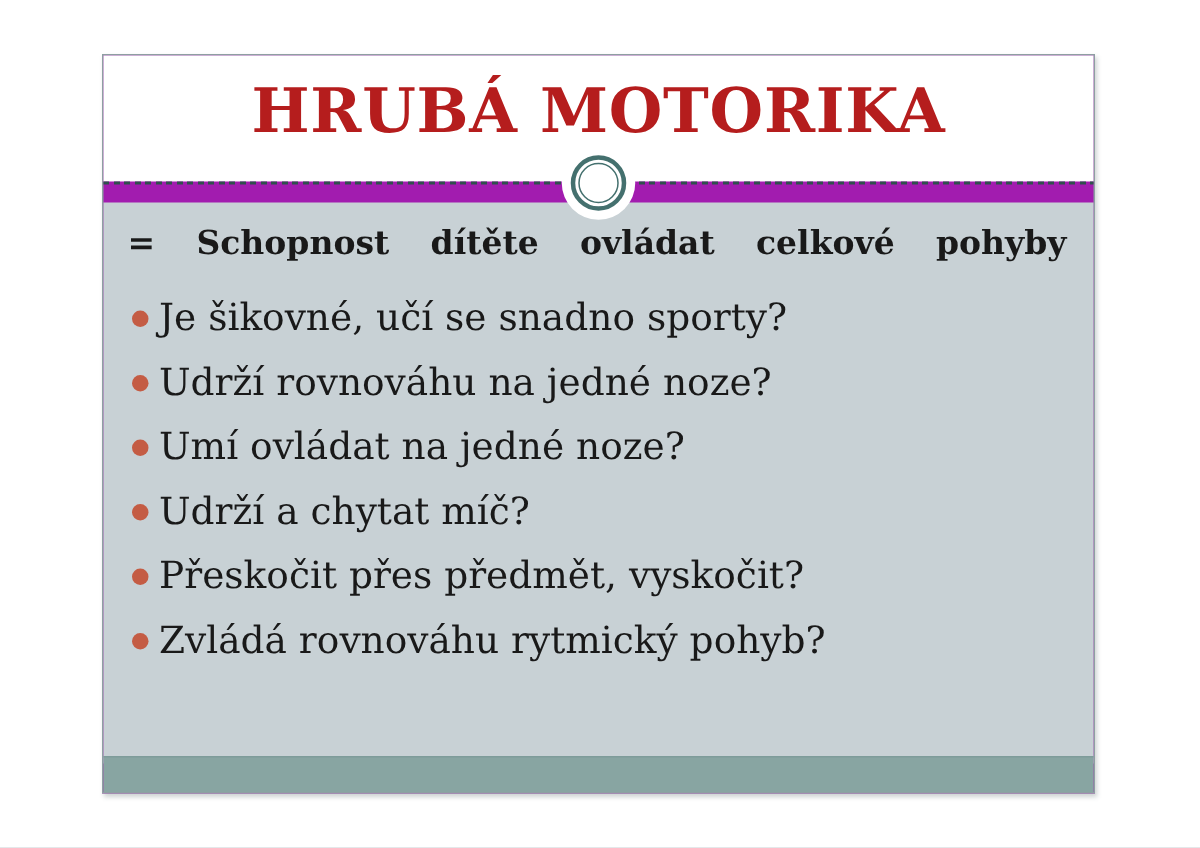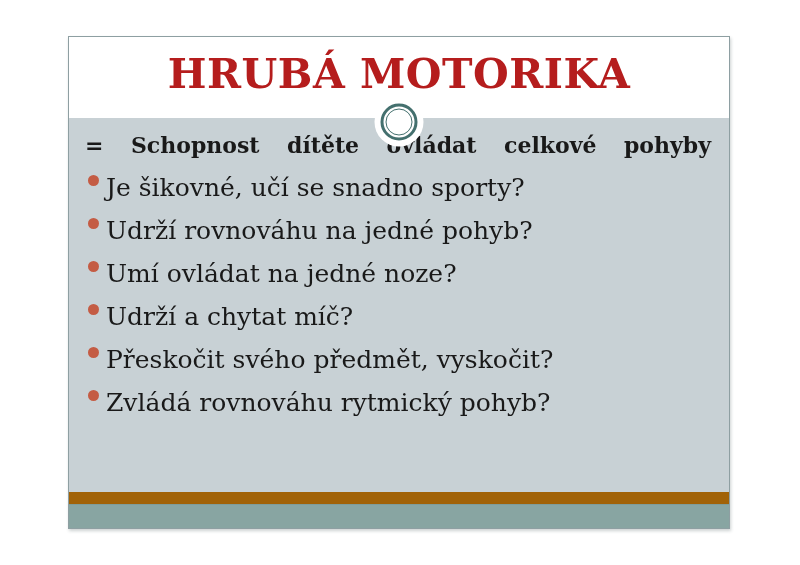--- a/index.html
+++ b/index.html
@@ -7,21 +7,21 @@
     width: 800px; height: 565px;
     background: #ffffff;
     font-family: "DejaVu Serif", "Liberation Serif", serif;
     position: relative;
     overflow: hidden;
   }
   .slide {
     position: absolute;
     left: 68px; top: 36px;
     width: 660px; height: 491px;
-    background: #a16207;
+    background: #a21caf;
     border: 1px solid #8e9fa2;
     box-shadow: 1px 2px 3px rgba(60,80,80,0.25);
   }
   .header {
     position: absolute;
     top: 0; left: 0; right: 0; height: 84px;
     display: flex; align-items: center; justify-content: center;
     padding-bottom: 10px; box-sizing: border-box;
     background: #ffffff;
   }
@@ -51,21 +51,21 @@
   }
   .ornament::after {
     content: "";
     position: absolute;
     inset: 2px;
     border: 1px solid #44706e;
     border-radius: 50%;
   }
   .content {
     position: absolute;
-    top: 81px; left: 0; right: 0; height: 374px;
+    top: 98px; left: 0; right: 0; height: 374px;
     background: #c8d1d5;
     box-sizing: border-box;
     padding: 13px 18px 0 16px;
     color: #191919;
   }
   .footer-band {
     position: absolute;
     bottom: 0; left: 0; right: 0; height: 24px;
     background: #88a5a2;
     border-top: 1px solid #7e9c9a;
@@ -85,20 +85,21 @@
     display: block;
     padding-left: 22px;
   }
   .bullets {
     list-style: none;
     margin: 14px 0 0 0;
     padding: 0;
   }
   .bullet-row {
     display: flex;
+    align-items: center;
     height: 43px;
   }
   .bullet-dot {
     flex: none;
     width: 11px; height: 11px;
     border-radius: 50%;
     background: #c45c44;
     margin: 2px 7px 0 3px;
   }
   .bullet-text {
@@ -124,33 +125,33 @@
       <span class="intro-line1">= Schopnost dítěte ovládat celkové pohyby</span>
     </div>
 
     <ul class="bullets">
       <li class="bullet-row">
         <span class="bullet-dot"></span>
         <span class="bullet-text">Je šikovné, učí se snadno sporty?</span>
       </li>
       <li class="bullet-row">
         <span class="bullet-dot"></span>
-        <span class="bullet-text">Udrží rovnováhu na jedné pohyb?</span>
+        <span class="bullet-text">Udrží rovnováhu na jedné noze?</span>
       </li>
       <li class="bullet-row">
         <span class="bullet-dot"></span>
         <span class="bullet-text">Umí ovládat na jedné noze?</span>
       </li>
       <li class="bullet-row">
         <span class="bullet-dot"></span>
         <span class="bullet-text">Udrží a chytat míč?</span>
       </li>
       <li class="bullet-row">
         <span class="bullet-dot"></span>
-        <span class="bullet-text">Přeskočit svého předmět, vyskočit?</span>
+        <span class="bullet-text">Přeskočit přes předmět, vyskočit?</span>
       </li>
       <li class="bullet-row">
         <span class="bullet-dot"></span>
         <span class="bullet-text">Zvládá rovnováhu rytmický pohyb?</span>
       </li>
     </ul>
 
   </div>
 
   <div class="footer-band"></div>

